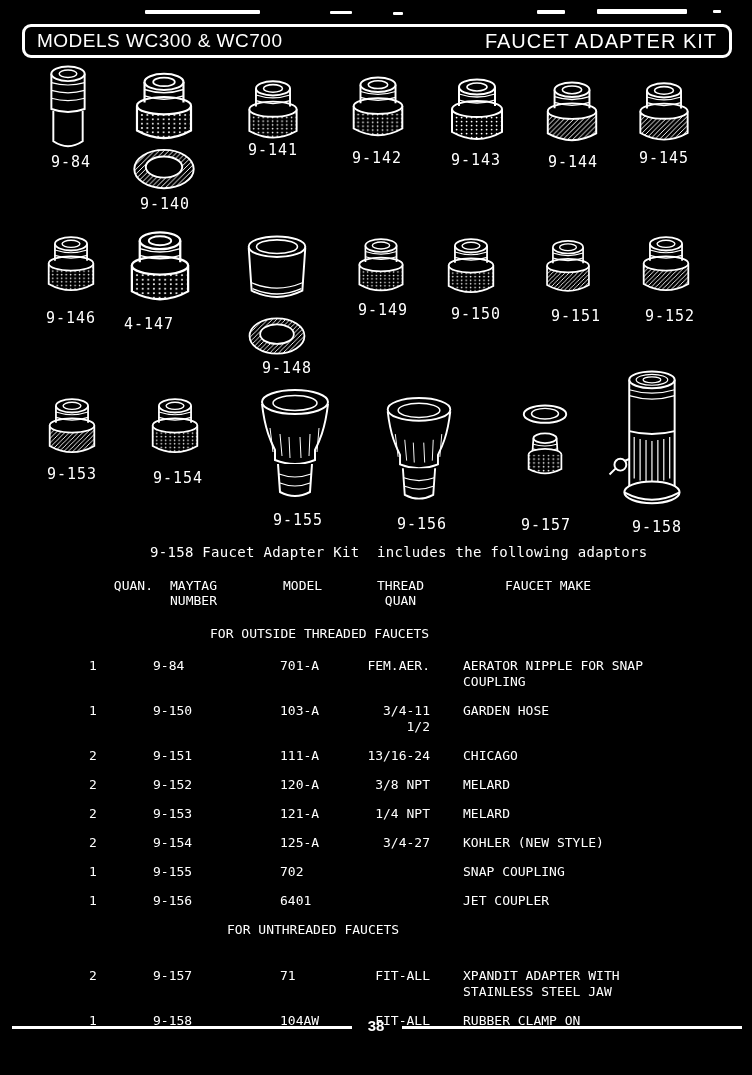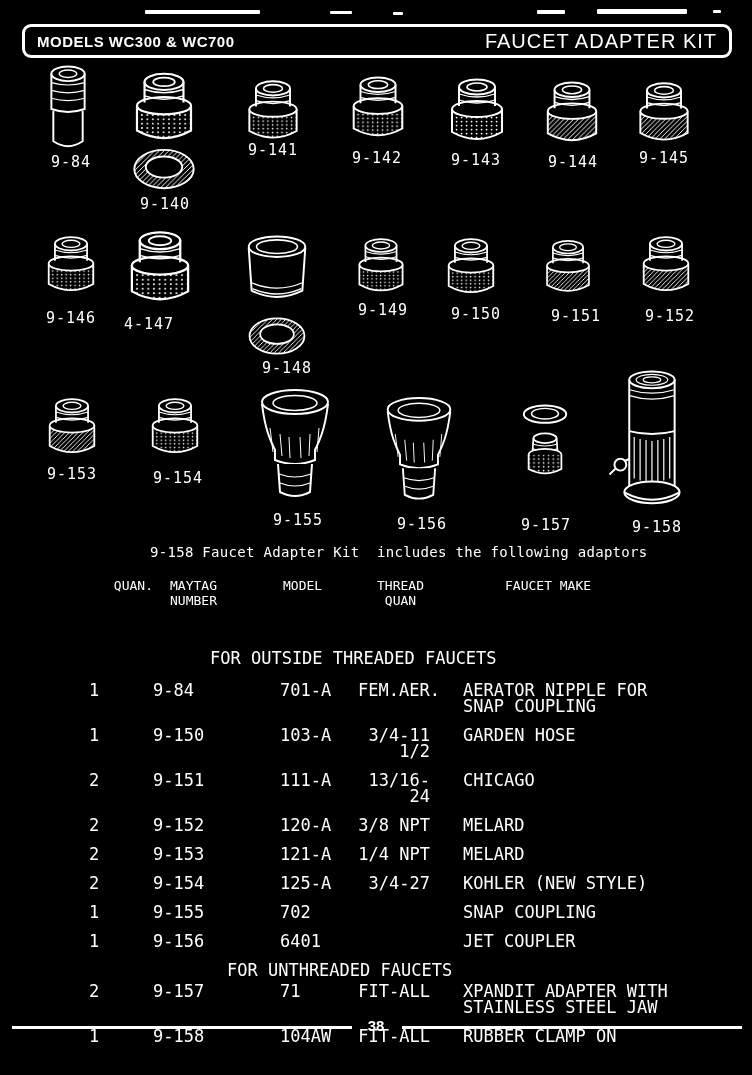--- a/index.html
+++ b/index.html
@@ -4,43 +4,43 @@
 <style>
   html,body{margin:0;padding:0;background:#000;}
   .page{position:relative;width:752px;height:1075px;background:#000;color:#fff;
         font-family:"DejaVu Sans Mono","Liberation Mono",monospace;overflow:hidden;}
   .sprite{position:absolute;width:0;height:0;overflow:hidden;}
   .dash{position:absolute;background:#fff;border-radius:1px;}
   .header-box{position:absolute;left:22px;top:24px;width:680px;height:28px;
               border:3px solid #fff;border-radius:9px;display:flex;align-items:center;
               justify-content:space-between;padding:0 12px;background:#000;
               font-family:"Liberation Sans","DejaVu Sans",sans-serif;}
-  .header-box .left{font-weight:700;font-size:15px;letter-spacing:0.5px;}
+  .header-box .left{font-weight:400;font-size:19px;letter-spacing:0.5px;}
   .header-box .right{font-weight:500;font-size:20px;letter-spacing:1px;}
   .part-img{position:absolute;}
   .plabel{position:absolute;width:70px;text-align:center;font-size:15px;
           letter-spacing:1px;white-space:nowrap;}
   .caption{position:absolute;left:150px;top:544px;font-size:14px;white-space:pre;
            letter-spacing:0.3px;}
   .thead{position:absolute;left:85px;top:578px;width:620px;display:flex;
          font-size:13px;line-height:15px;}
-  .rows{position:absolute;left:85px;top:650px;width:620px;font-size:17px;line-height:16px;}
+  .rows{position:absolute;left:85px;top:626px;width:620px;font-size:13px;line-height:16px;}
   .trow{display:flex;margin-bottom:13px;}
   .c1{width:68px;padding-left:4px;box-sizing:border-box;flex:none;}
   .c2{width:127px;flex:none;}
   .c3{width:78px;flex:none;}
   .c4{width:105px;text-align:right;padding-right:33px;box-sizing:border-box;flex:none;}
   .c5{flex:1;max-width:212px;}
   .h1{width:68px;flex:none;text-align:right;}
   .h2{width:127px;padding-left:17px;box-sizing:border-box;flex:none;}
   .h3{width:78px;padding-left:3px;box-sizing:border-box;flex:none;}
   .h4{width:105px;text-align:center;padding-right:20px;box-sizing:border-box;flex:none;}
   .h5{flex:1;padding-left:42px;box-sizing:border-box;}
   .sect1{margin-left:125px;margin-bottom:16px;}
-  .sect2{margin-left:142px;margin-bottom:5px;}
+  .sect2{margin-left:142px;margin-bottom:30px;}
   .hr{position:absolute;top:1026px;height:3px;background:#fff;}
   .hr.leftline{left:12px;width:340px;}
   .hr.rightline{left:402px;width:340px;}
   .pagenum{position:absolute;left:352px;top:1017px;width:48px;text-align:center;
            font-family:"Liberation Sans","DejaVu Sans",sans-serif;
            font-weight:700;font-size:15px;}
 </style>
 </head>
 <body>
 

